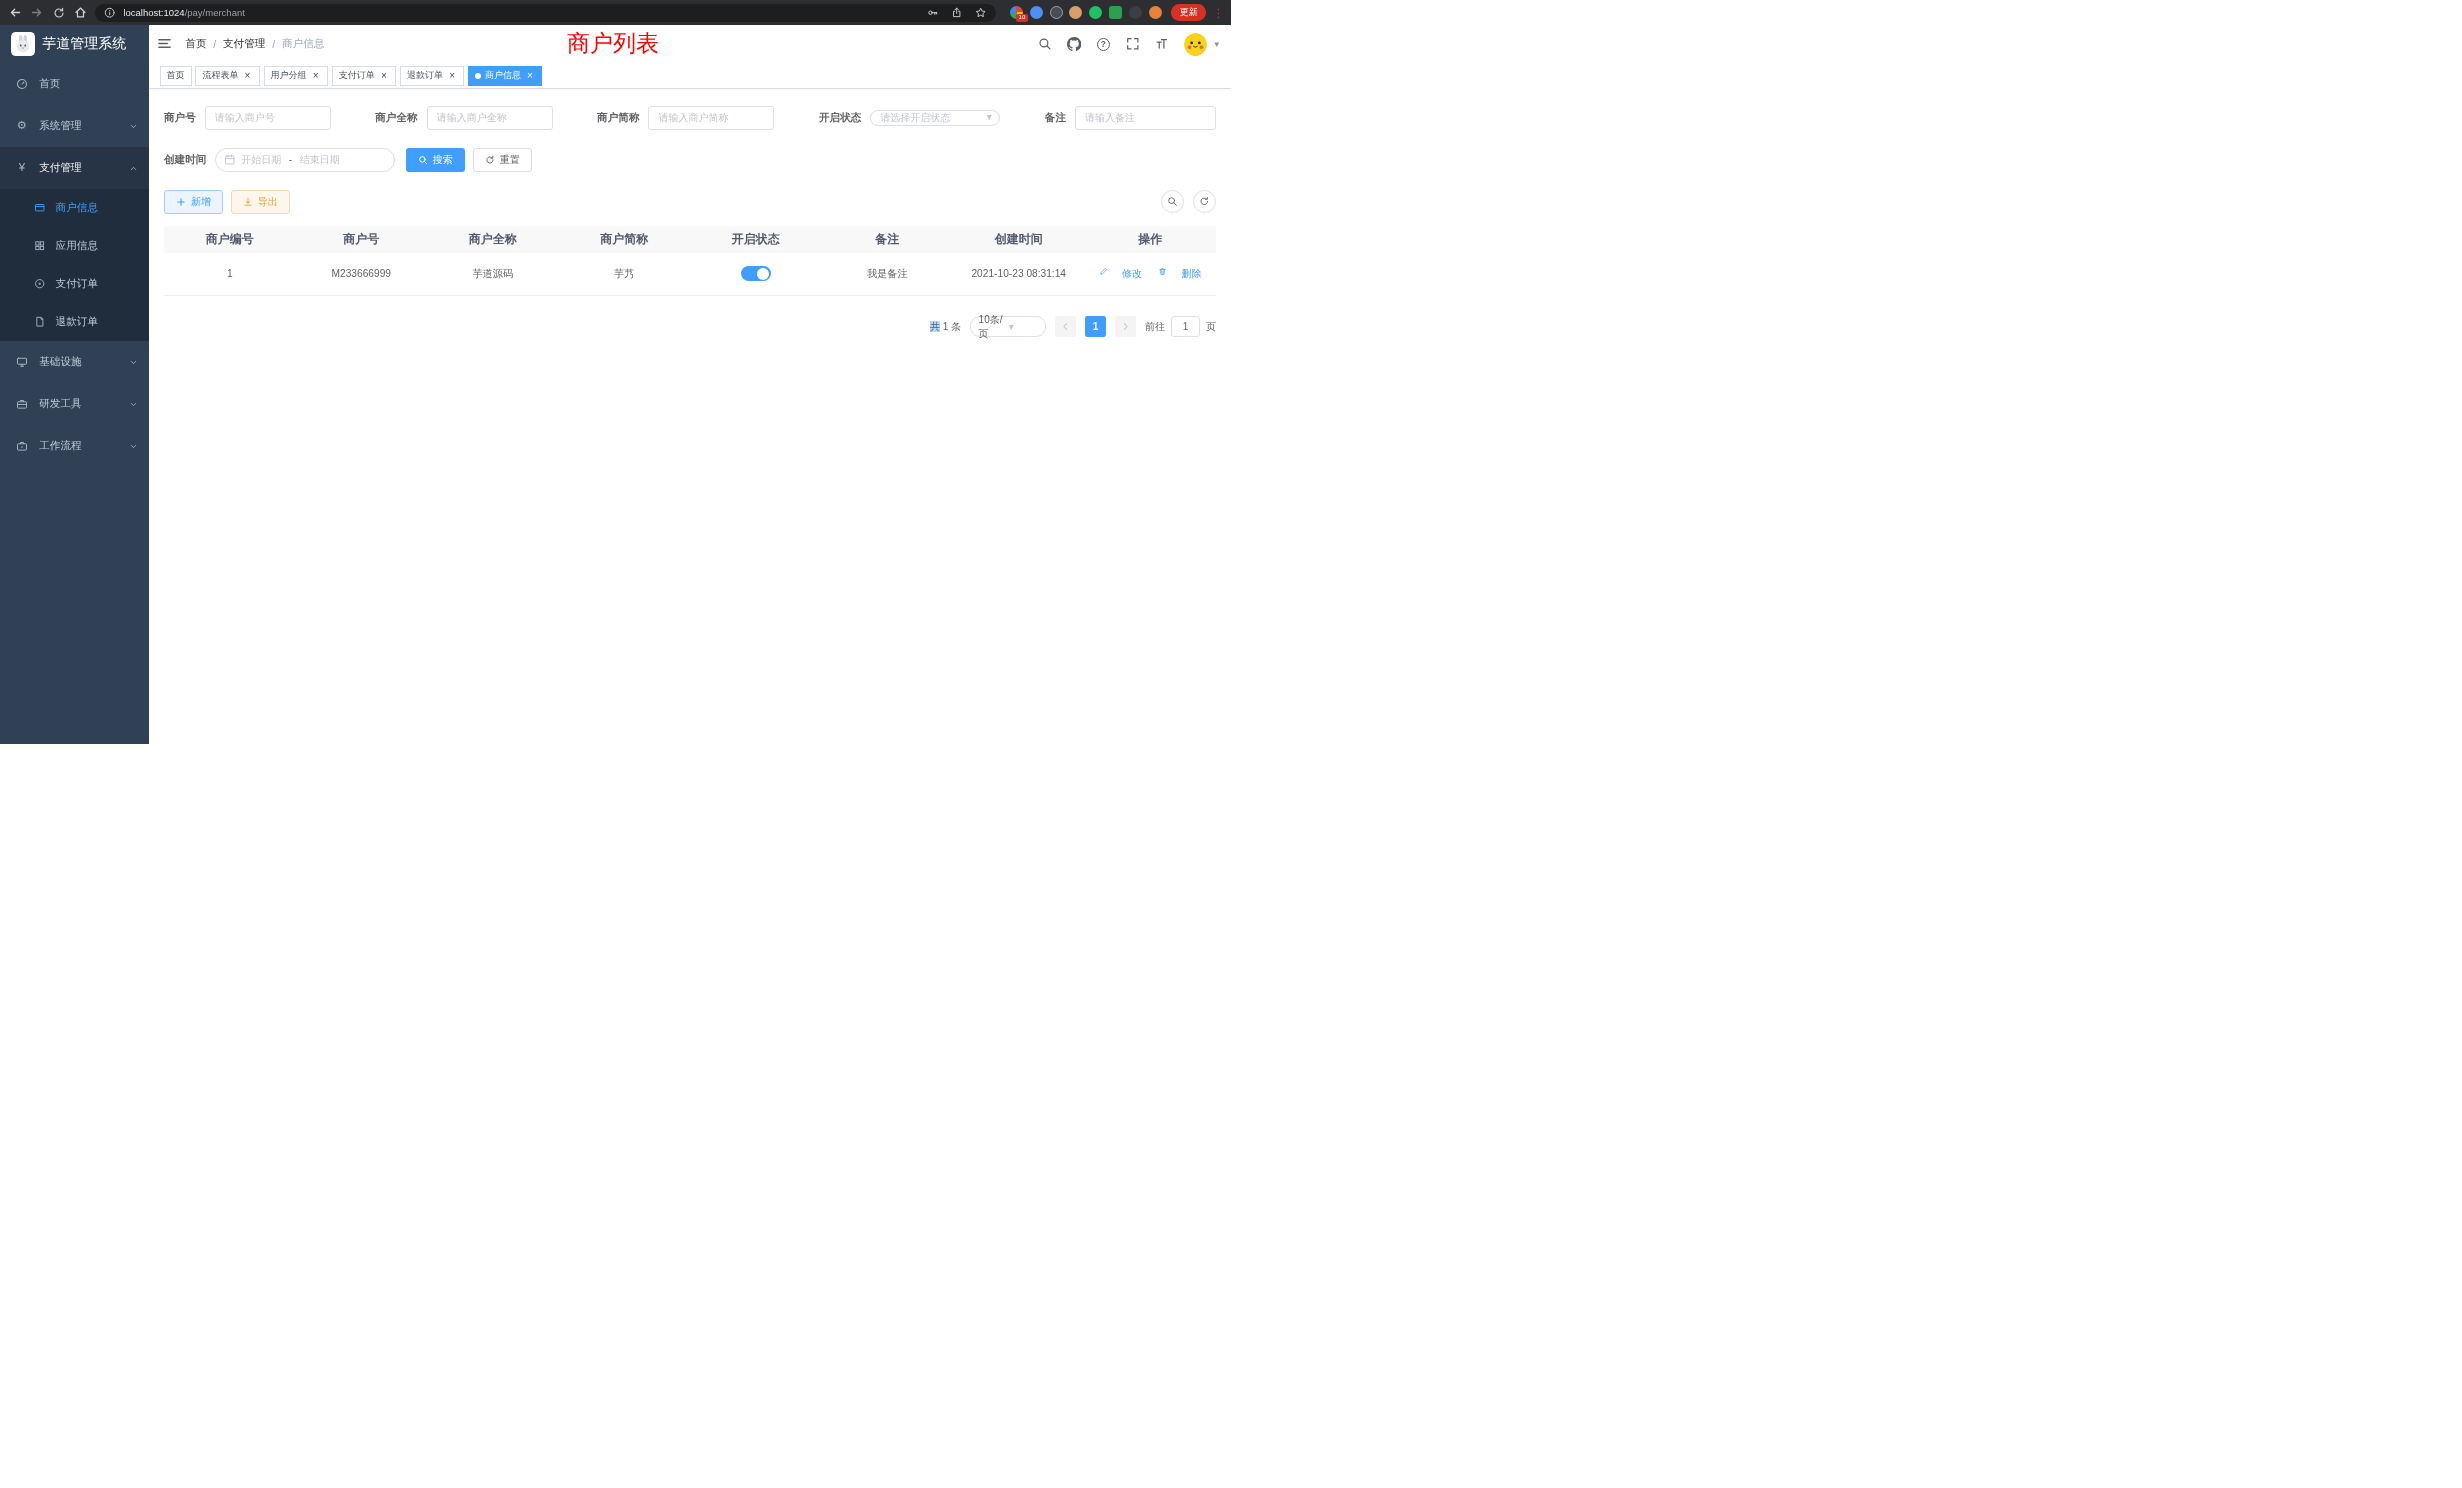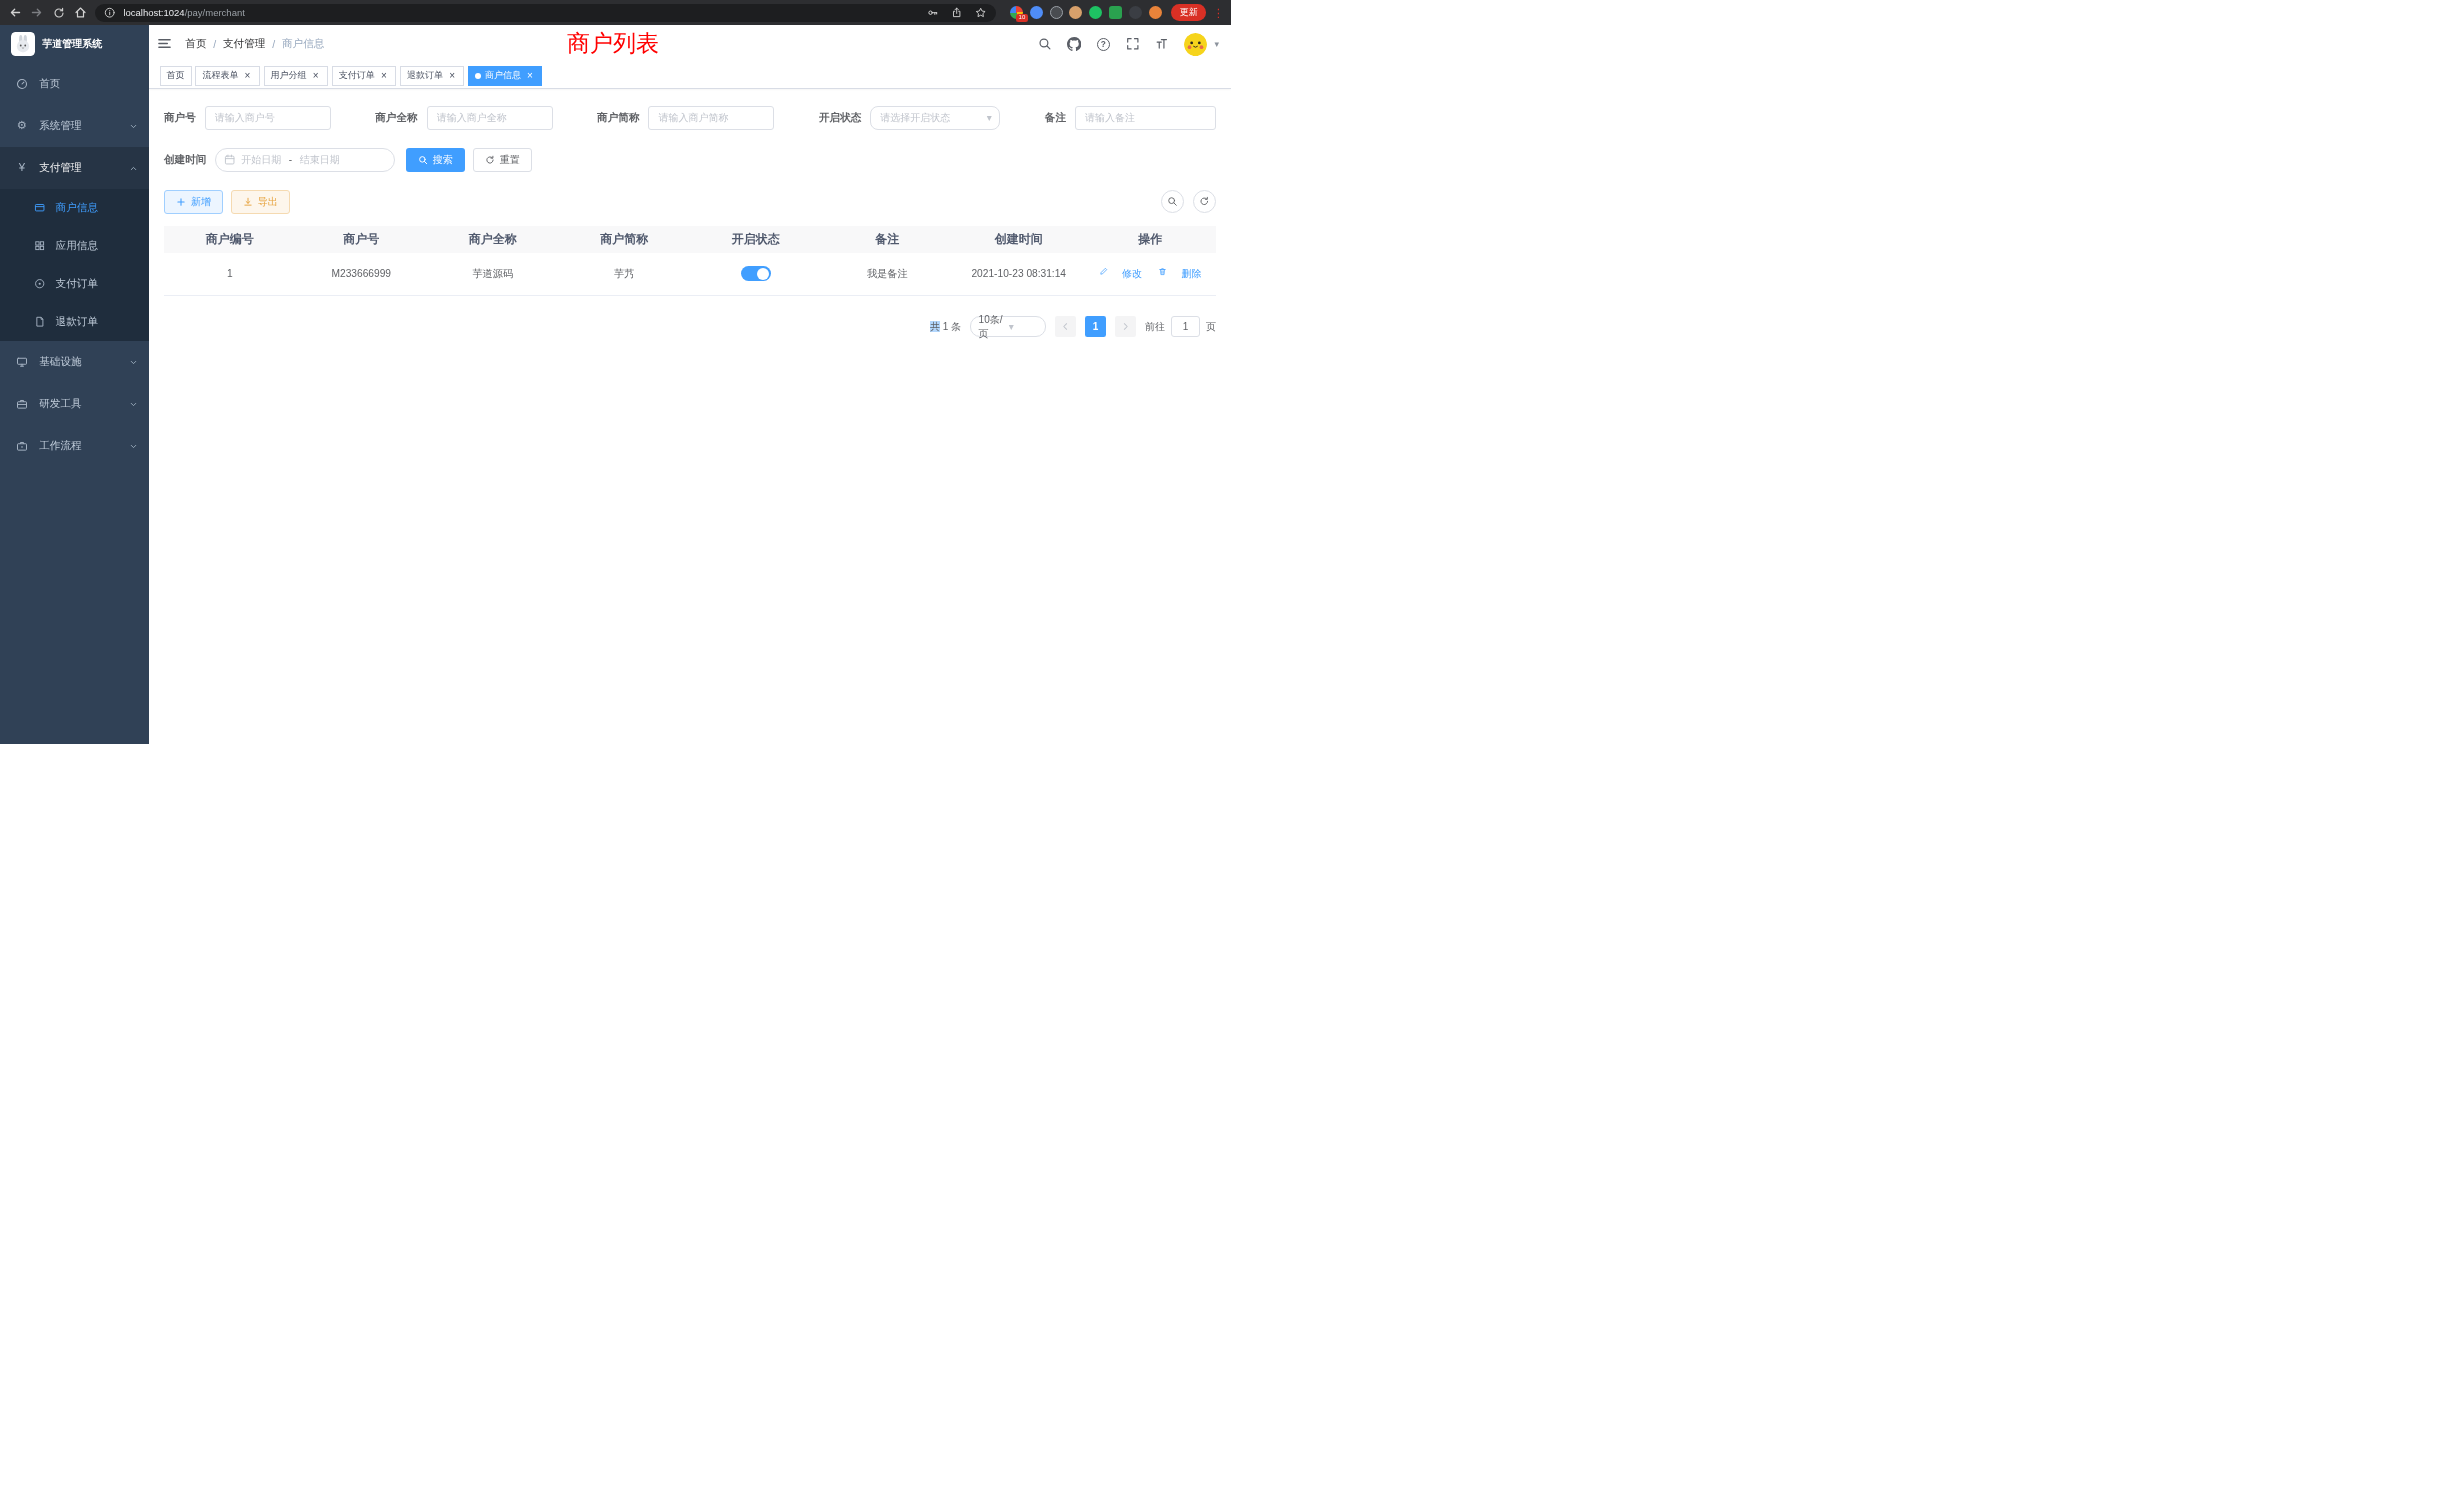--- a/index.html
+++ b/index.html
@@ -27,21 +27,21 @@
                font-size:9px;display:flex;align-items:center;cursor:pointer;flex:0 0 auto}
   .menu-dots{color:#d93025;font-size:11.4px;width:10.6px;text-align:center;cursor:pointer;flex:0 0 auto}
 
   
   .app{display:flex;height:719px}
 
   
   .sidebar{width:149px;background:#304156;color:#bfcbd9;flex:0 0 auto;display:flex;flex-direction:column;overflow:hidden}
   .logo{height:38px;display:flex;align-items:center;gap:7.6px;padding-left:10.6px}
   .logo-img{width:24px;height:24px;border-radius:3.8px;overflow:hidden;flex:0 0 auto}
-  .logo-title{color:#fff;font-size:10px;font-weight:700;white-space:nowrap}
+  .logo-title{color:#fff;font-size:14px;font-weight:400;white-space:nowrap}
   .menu-item{height:42px;display:flex;align-items:center;padding:0 10.6px 0 15px;font-size:10.6px;cursor:pointer}
   .menu-item .mi{width:13.6px;margin-right:10.6px;display:flex;justify-content:center;color:#a7b4c4}
   .menu-item .glyph{font-size:11.4px;line-height:1;font-style:normal}
   .menu-item .chev{margin-left:auto;color:#9fb0c1}
   .menu-item.open-title{background:#263445;color:#f4f4f5}
   .submenu .menu-item{height:38px;background:#1f2d3d;padding-left:33px}
   .submenu .menu-item .mi{margin-right:9px}
   .menu-item.active{color:#409eff}
   .menu-item.active .mi{color:#409eff}
   .chev.up svg{transform:rotate(180deg)}
@@ -74,21 +74,21 @@
 
   
   .content{flex:1;padding:16.7px 15px 0 15px;position:relative;overflow:hidden}
   .filter-row{display:flex;align-items:center;margin-bottom:18px}
   .filter-row.spread{justify-content:space-between}
   .f-item{display:flex;align-items:center}
   .f-label{font-size:10.6px;color:#606266;font-weight:700;margin-right:9px;white-space:nowrap}
   .inp{height:24px;border:0.8px solid #dcdfe6;border-radius:3px;padding:9px 9px;font-size:10px;color:#606266;
        width:126px;outline:none;background:#fff}
   .inp::placeholder{color:#c0c4cc}
-  .sel{width:130px;height:24px;border:0.8px solid #dcdfe6;border-radius:8px;display:flex;align-items:center;
+  .sel{width:130px;height:16px;border:0.8px solid #dcdfe6;border-radius:8px;display:flex;
        padding:0 7.6px 0 9px;cursor:pointer;background:#fff}
   .sel .ph{font-size:10px;color:#c0c4cc;flex:1}
   .sel .sel-caret{color:#c0c4cc;font-size:10px}
   .daterange{width:180px;height:24px;border:0.8px solid #dcdfe6;border-radius:12px;display:flex;align-items:center;
              gap:6px;padding:0 7.6px;background:#fff;cursor:pointer}
   .daterange .cal{color:#c0c4cc}
   .daterange .ph{font-size:10px;color:#c0c4cc}
   .daterange .sep{font-size:10px;color:#606266;padding:0 1.5px}
 
   .btn{height:24px;padding:0 11.4px;border-radius:3px;font-size:10px;display:inline-flex;align-items:center;

